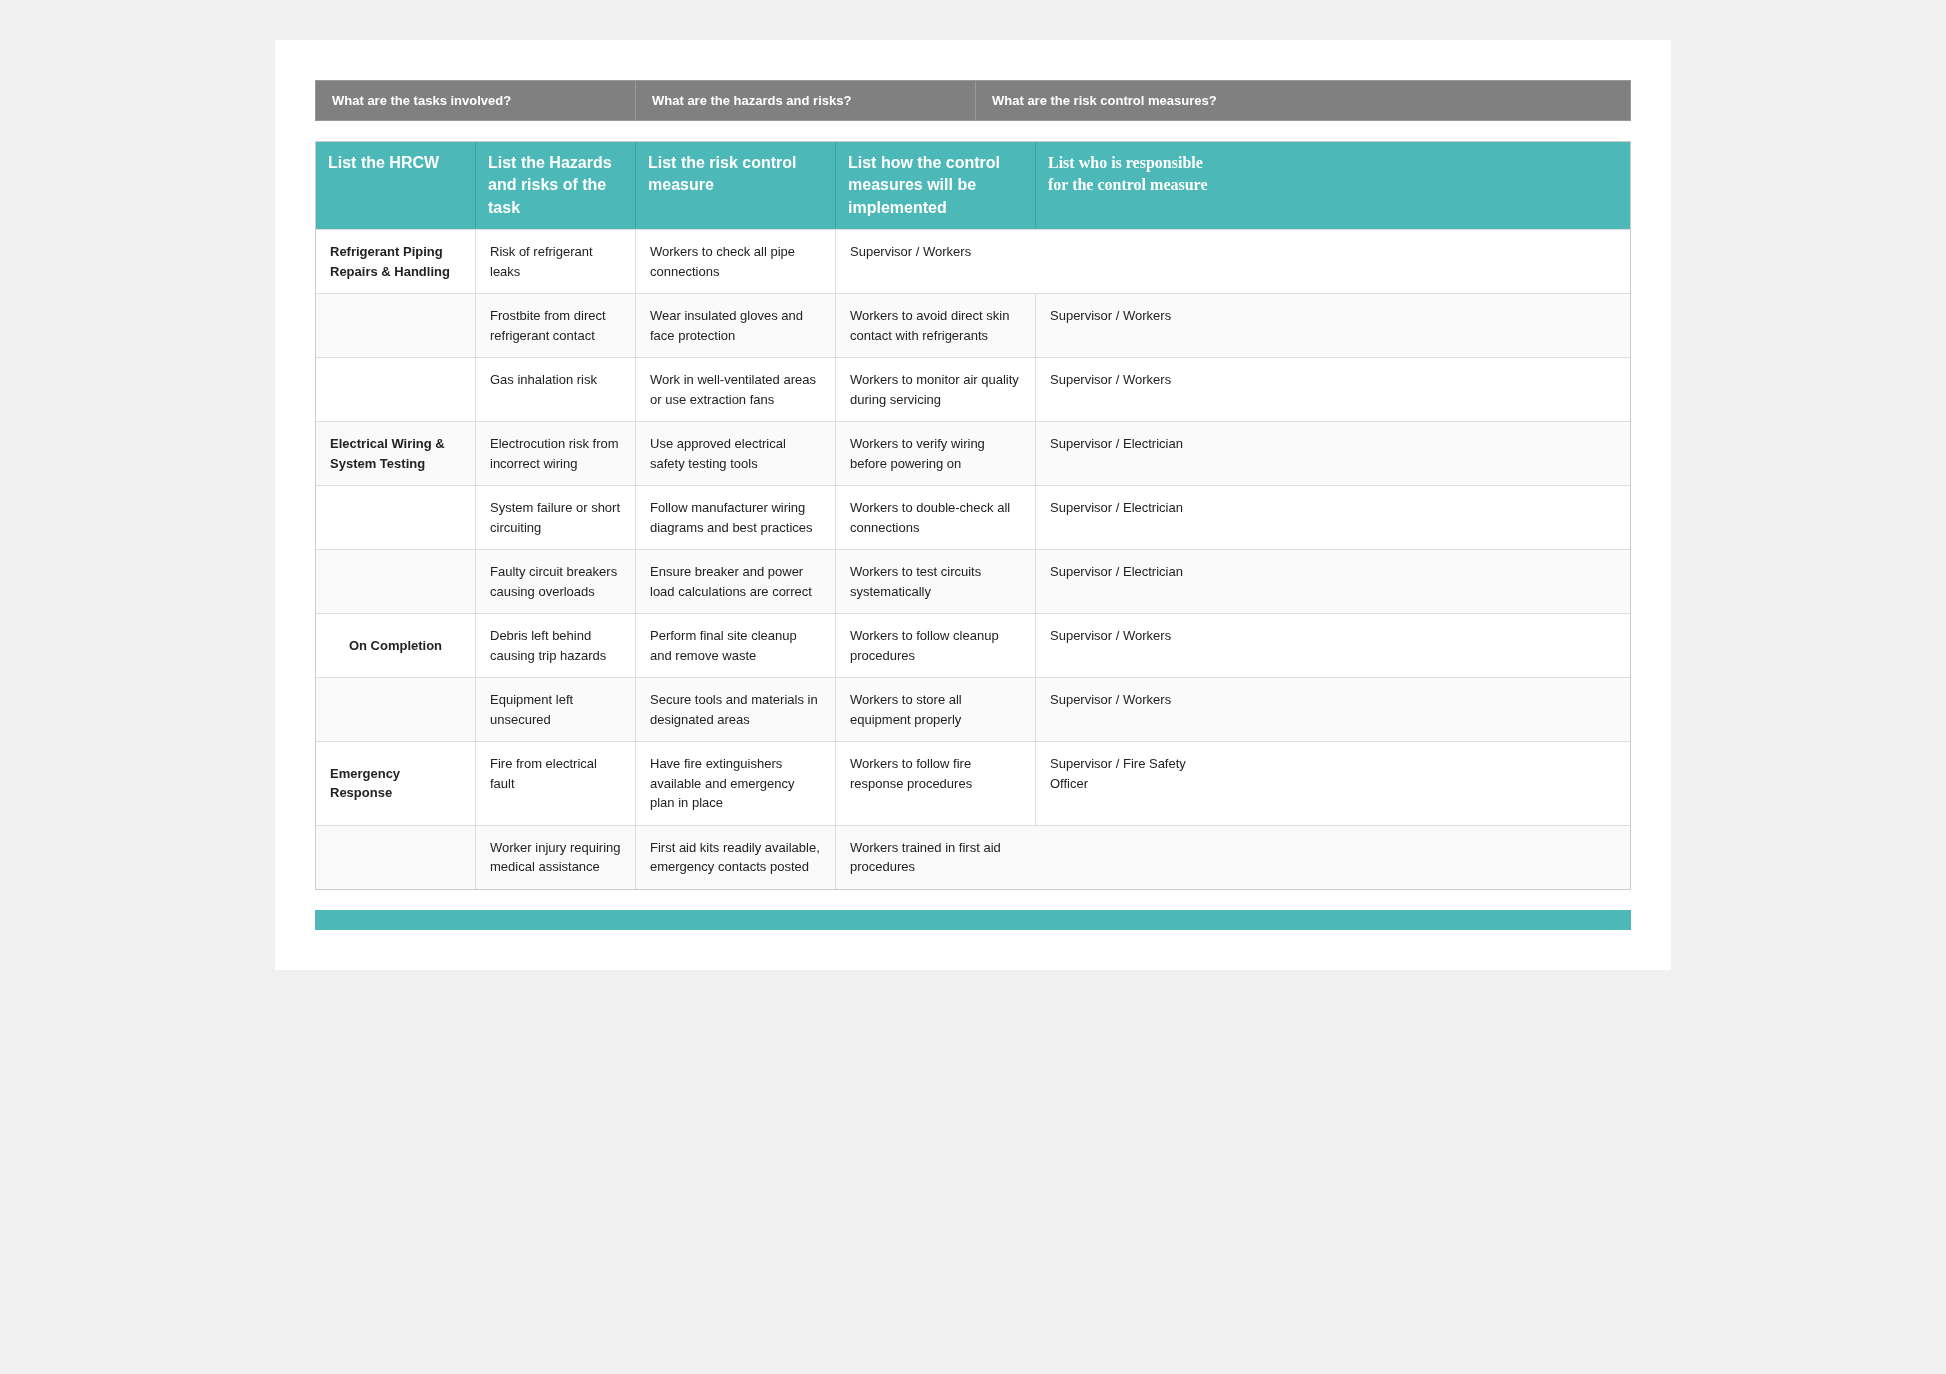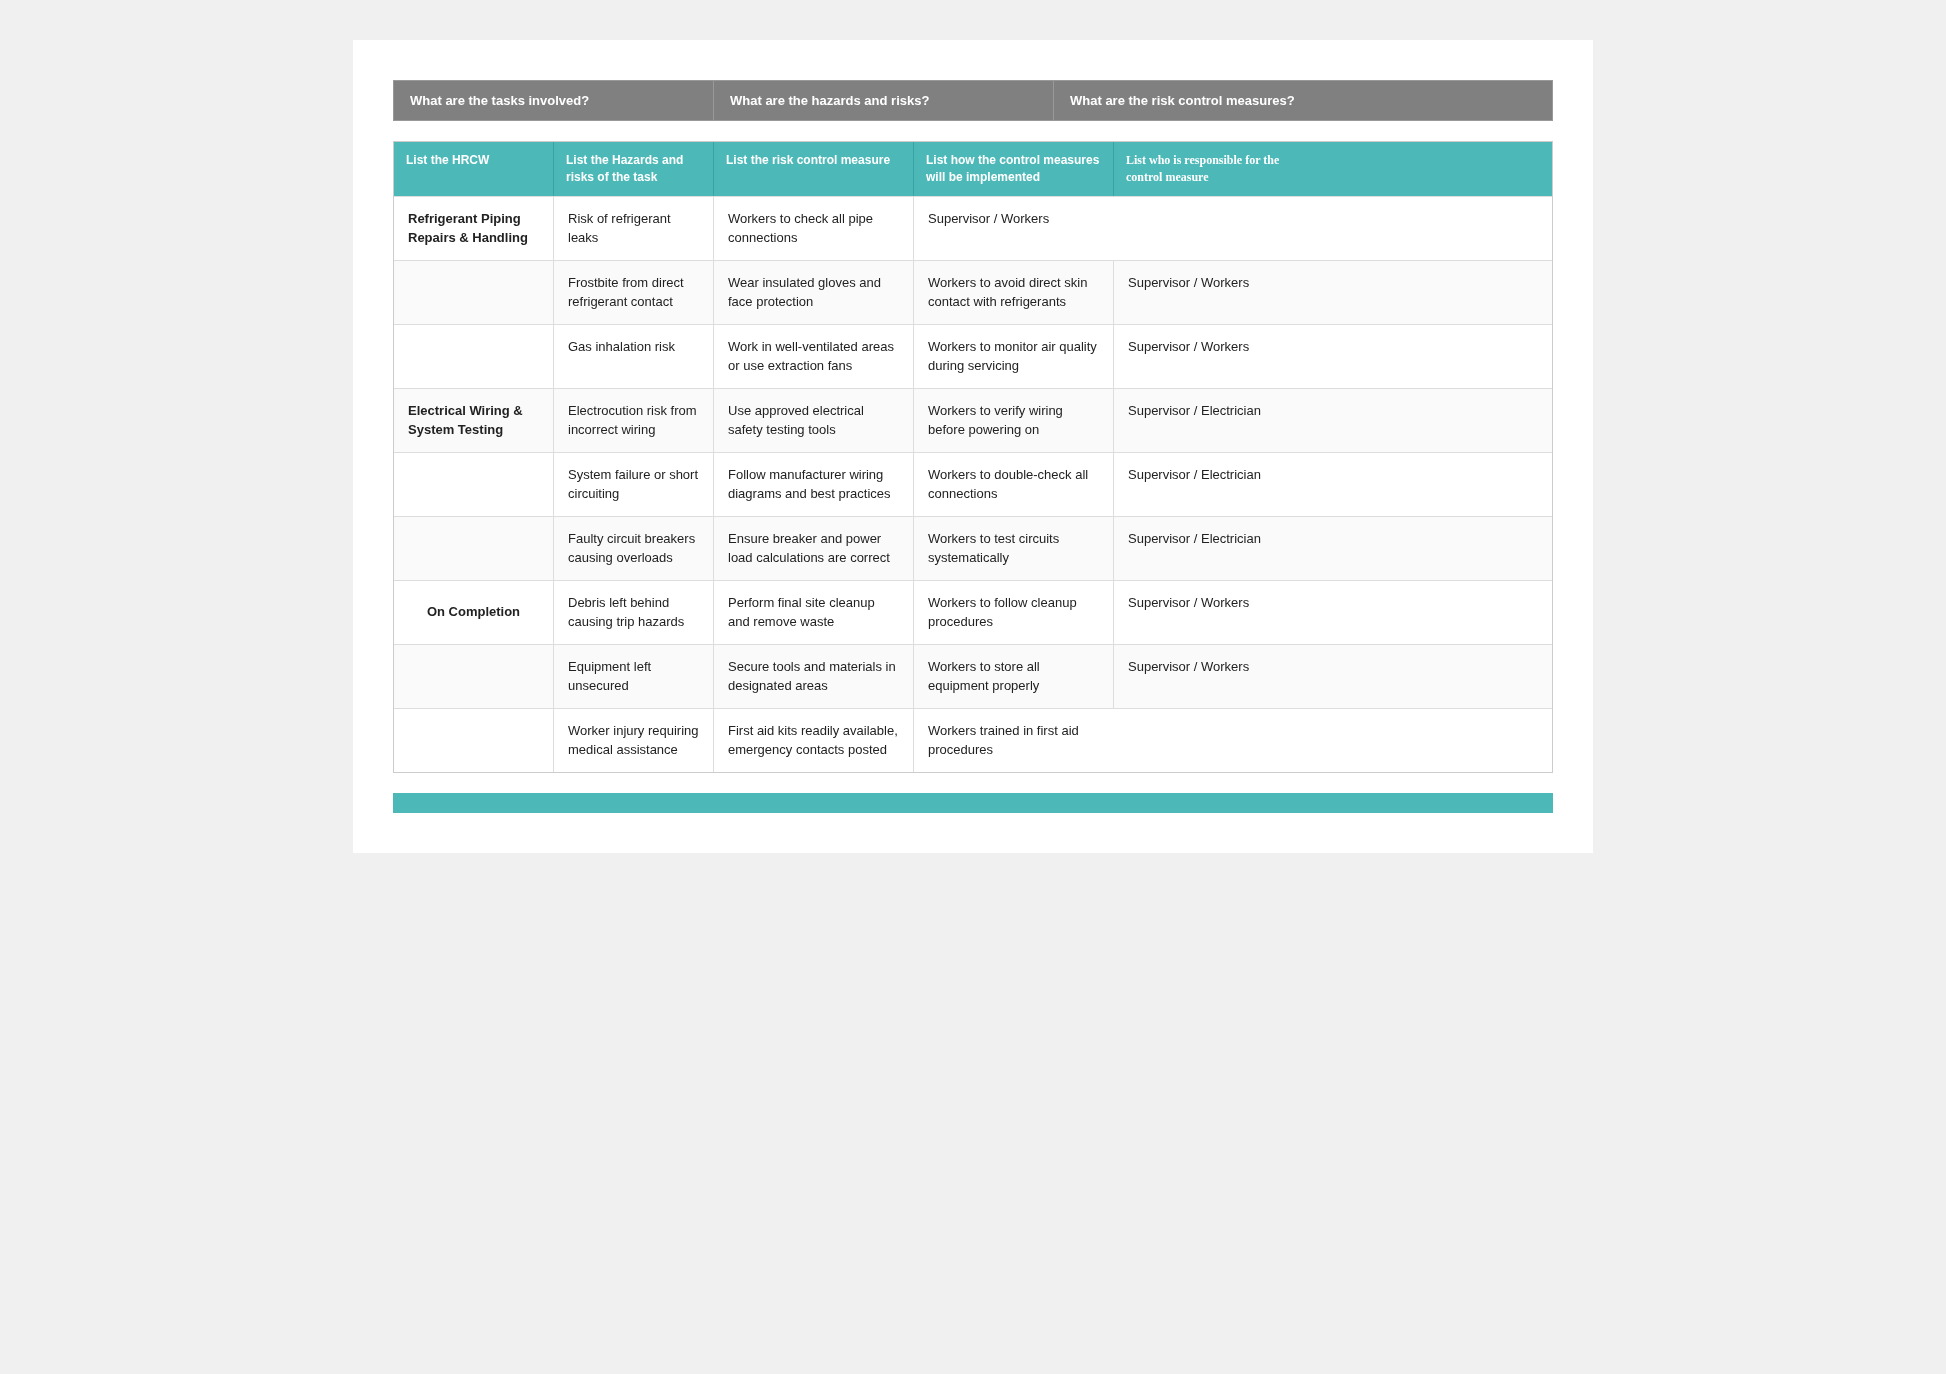--- a/index.html
+++ b/index.html
@@ -6,21 +6,21 @@
     body {
       background: #f0f0f0;
       font-family: Arial, sans-serif;
       font-size: 14px;
       display: flex;
       justify-content: center;
       padding: 40px 20px 60px;
     }
     .page {
       background: #fff;
-      width: 1240px;
+      width: 1396px;
       padding: 40px;
     }
     .outer-header {
       background: #808080;
       display: grid;
       grid-template-columns: 320px 340px 1fr;
       border: 1px solid #999;
     }
     .outer-header-cell {
       padding: 12px 16px;
@@ -39,21 +39,21 @@
     }
     .sub-header {
       display: grid;
       grid-template-columns: 160px 160px 200px 200px 200px;
       background: #4db8b8;
     }
     .sub-header-cell {
       padding: 10px 12px;
       color: #fff;
       font-weight: bold;
-      font-size: 12px;
+      font-size: 16px;
       border-right: 1px solid #3aa3a3;
       line-height: 1.4;
     }
     .sub-header-cell:last-child {
       border-right: none;
       font-family: Liberation Serif, serif;
     }
     .data-row {
       display: grid;
       grid-template-columns: 160px 160px 200px 200px 200px;
@@ -157,20 +157,27 @@
       <div class="data-cell">Supervisor / Workers</div>
     </div>
         <div class="data-row">
       <div class="data-cell"></div>
       <div class="data-cell">Equipment left unsecured</div>
       <div class="data-cell">Secure tools and materials in designated areas</div>
       <div class="data-cell">Workers to store all equipment properly</div>
       <div class="data-cell">Supervisor / Workers</div>
     </div>
         <div class="data-row">
+      <div class="data-cell task-cell">Emergency Response</div>
+      <div class="data-cell">Fire from electrical fault</div>
+      <div class="data-cell">Have fire extinguishers available and emergency plan in place</div>
+      <div class="data-cell">Workers to follow fire response procedures</div>
+      <div class="data-cell">Supervisor / Fire Safety Officer</div>
+    </div>
+        <div class="data-row">
       <div class="data-cell"></div>
       <div class="data-cell">Worker injury requiring medical assistance</div>
       <div class="data-cell">First aid kits readily available, emergency contacts posted</div>
       <div class="data-cell">Workers trained in first aid procedures</div>
     </div>
       </div>
 
   </div>
 
   <div class="footer-bar"></div>

